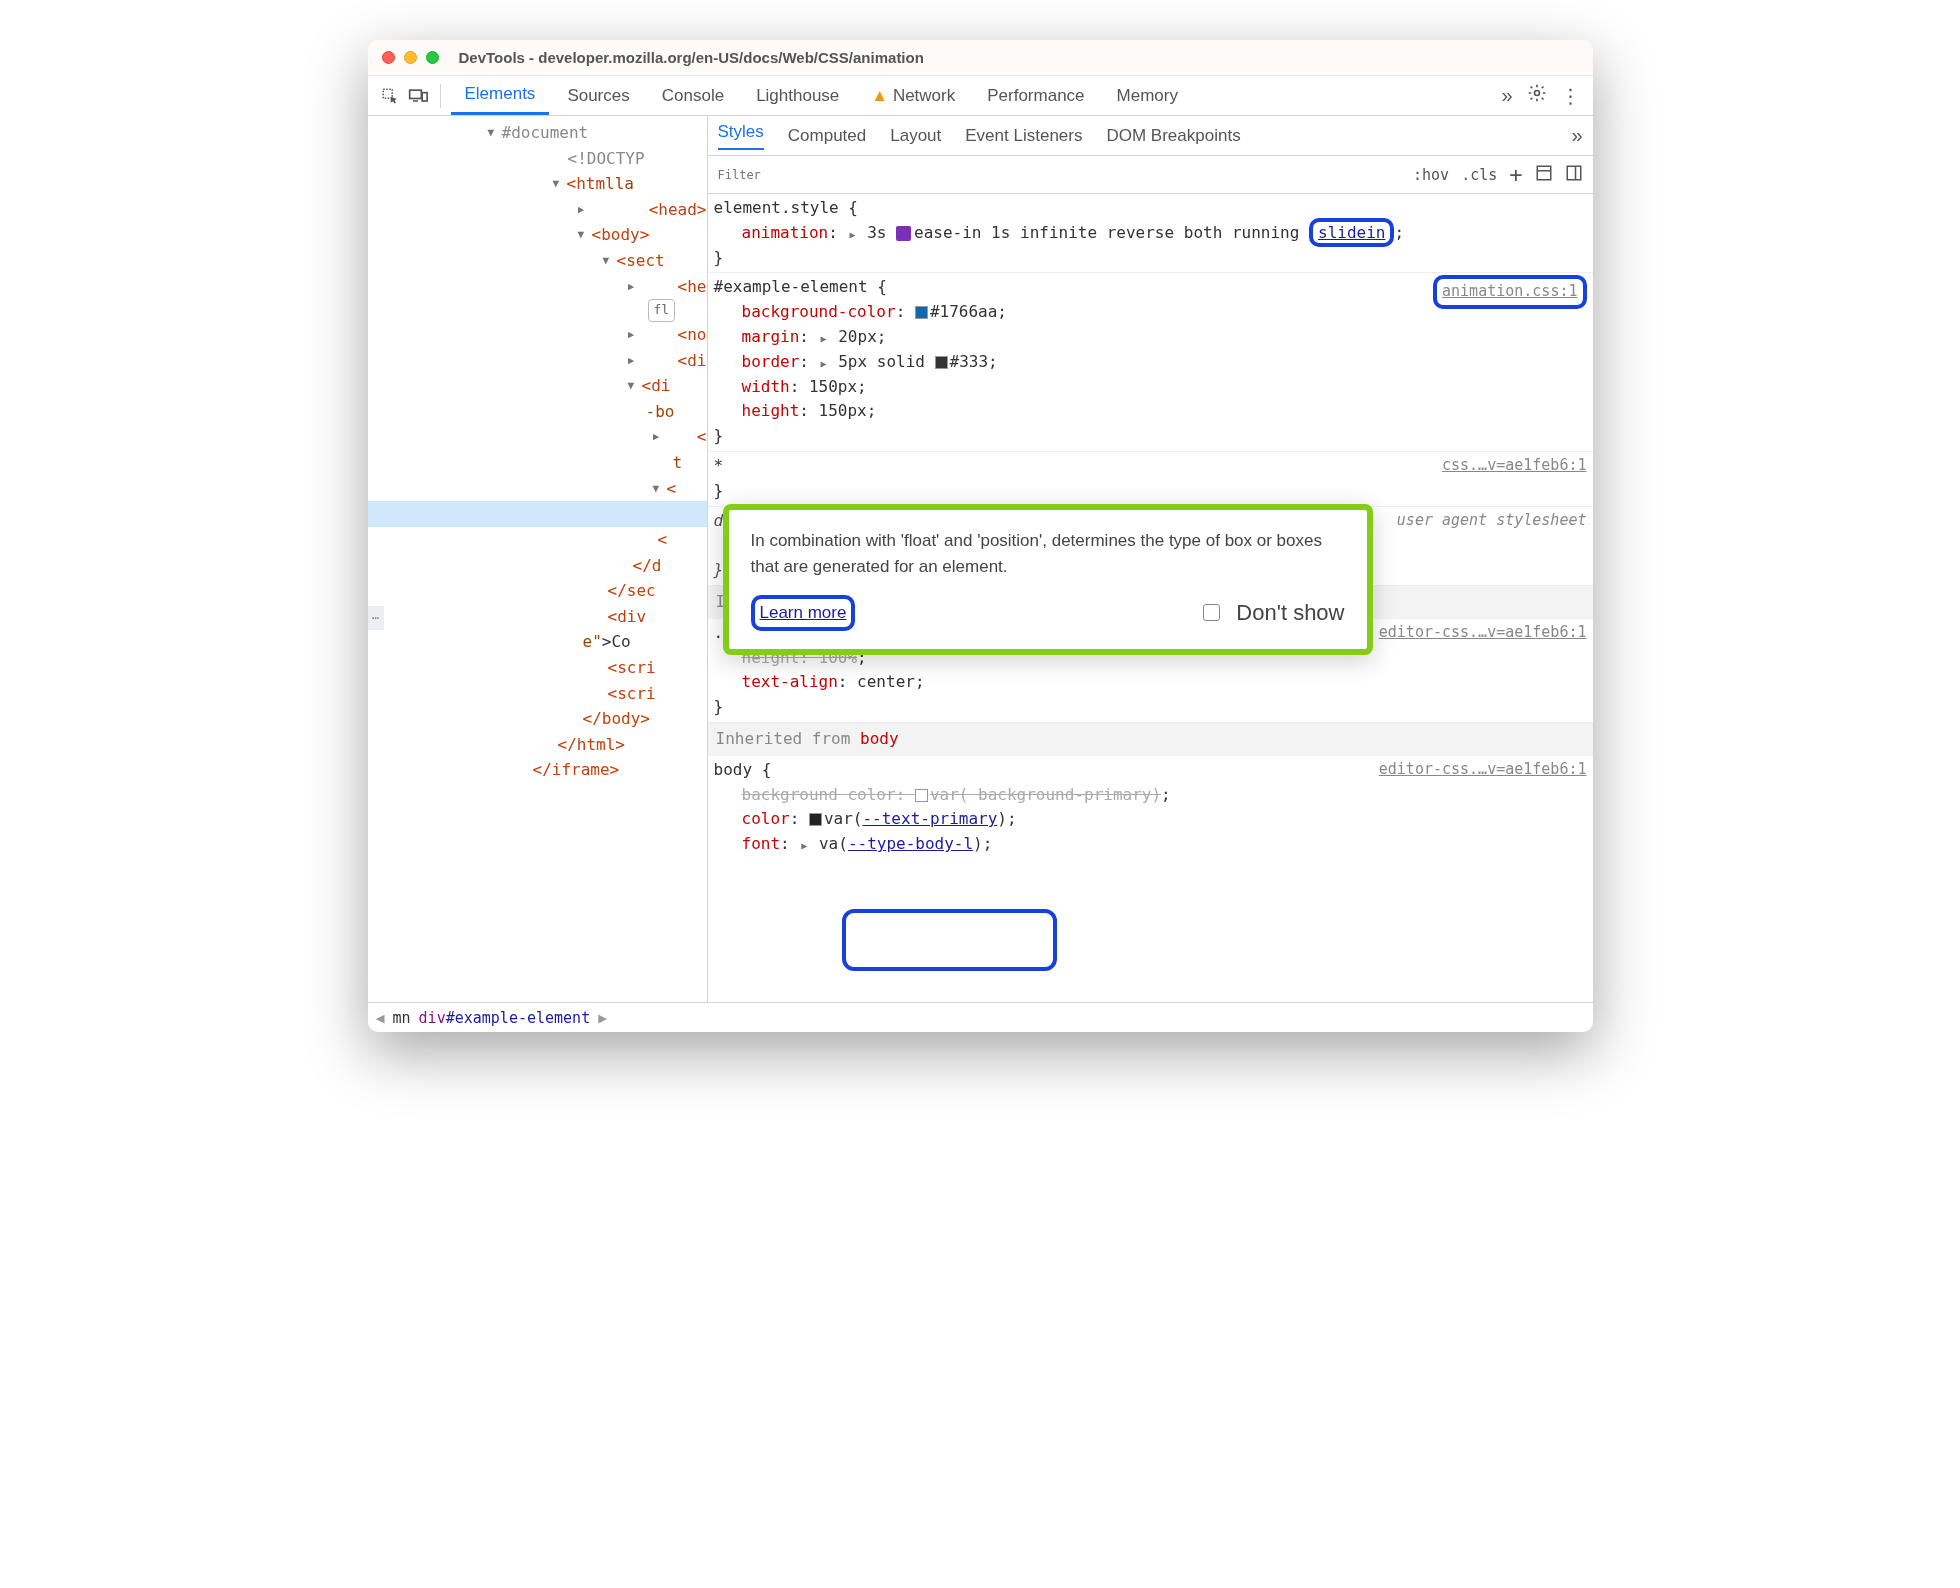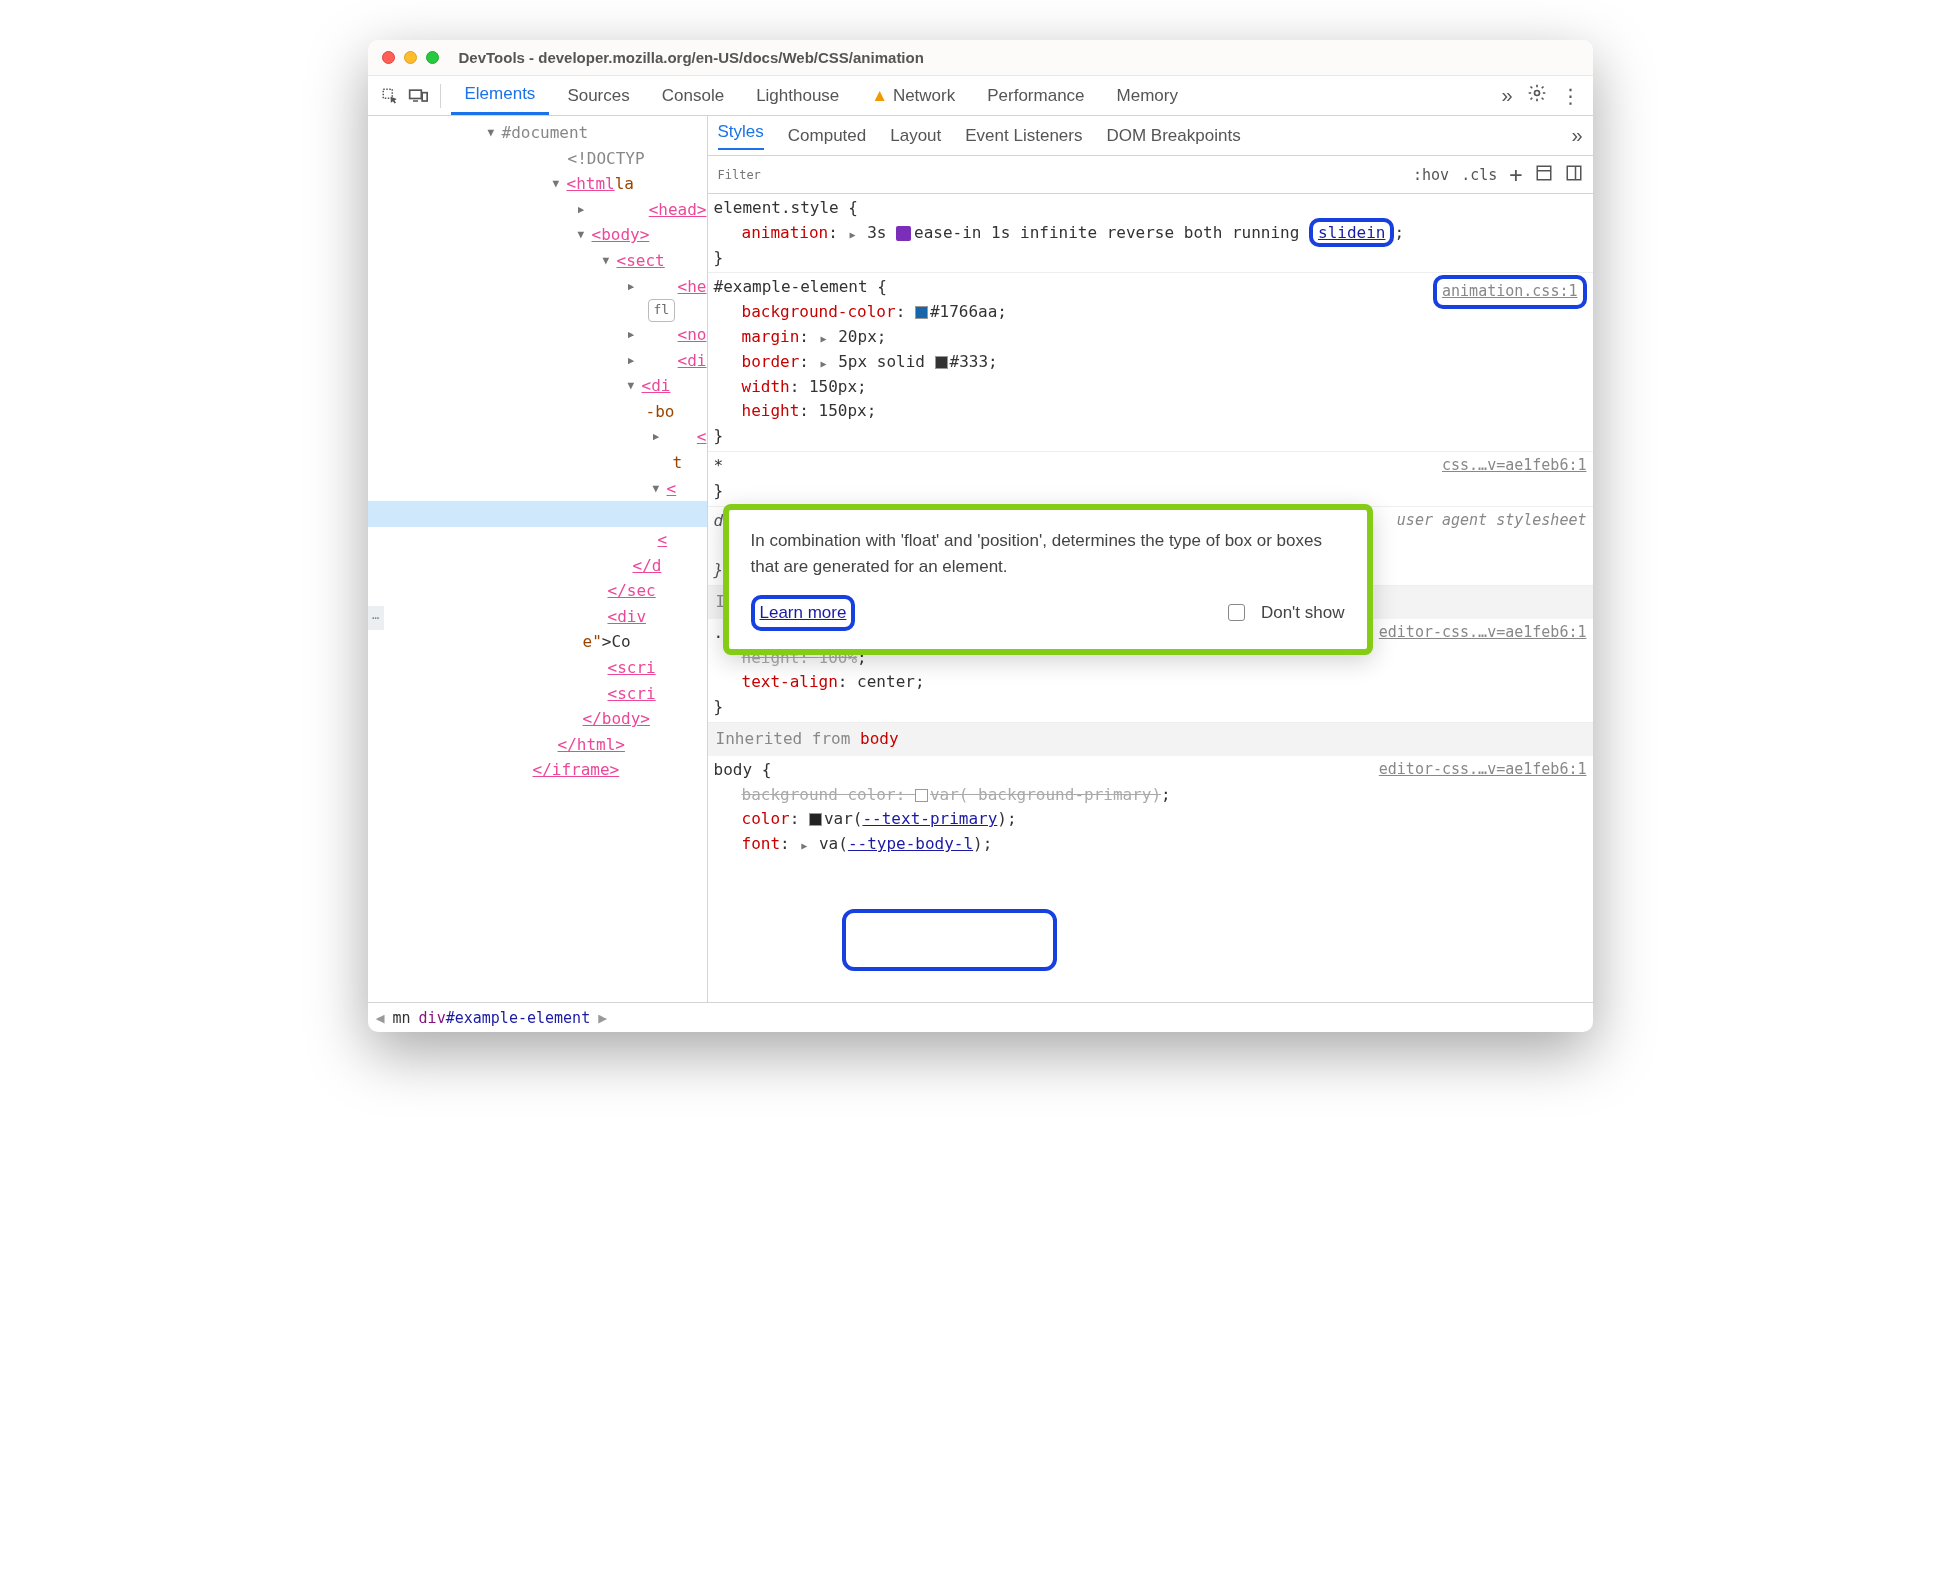--- a/index.html
+++ b/index.html
@@ -48,21 +48,21 @@
 .main { display:flex; height: calc(100% - 36px - 40px - 30px); }
 .left { width: 340px; border-right:1px solid #d4d4d4; position:relative; font-family: Menlo,Consolas,monospace; font-size:16px; overflow:hidden;}
 .right { flex:1; display:flex; flex-direction:column; overflow:hidden;}
 
 .dom { padding-top:4px; line-height:1.6; white-space:nowrap; }
 .dom-line { display:flex; align-items:center; }
 .arrow { display:inline-block; width:14px; color:#757575; font-size:11px;}
 .arrow.down::before{content:"▼";}
 .arrow.right::before{content:"▶";}
 .gray{color:#888;}
-.tag{color:#ec4899;text-decoration:underline;}
+.tag{color:#c2410c;}
 .attr{color:#994500;}
 .selbg{background:#cfe8fc;}
 
 .footer {
   height:30px; border-top:1px solid #d4d4d4;
   display:flex; align-items:center; padding:0 8px;
   font-family: Menlo,Consolas,monospace; font-size:15px; color:#555;
   gap:8px;
 }
 .bc-item{color:#333;}
@@ -94,21 +94,21 @@
 .strike{color:#aaa;text-decoration:line-through;}
 .ital{font-style:italic;color:#555;}
 
 .tooltip{
   position:absolute; background:#fff; border:6px solid #84cc16; border-radius:8px;
   box-shadow:0 6px 24px rgba(0,0,0,0.18);
   padding:18px 22px; width:650px; font-family:-apple-system,sans-serif; font-size:17px; color:#444;
   top:310px; left:15px; z-index:10;
 }
 .tooltip .row2{display:flex;justify-content:space-between;align-items:center;margin-top:14px;}
-.chk{display:flex;align-items:center;gap:16px;color:#444;font-size:17px;}
+.chk{display:flex;align-items:center;gap:16px;color:#444;font-size:22px;}
 .chkbox{width:17px;height:17px;border:1.5px solid #888;border-radius:3px;}
 
 .hl{border:4px solid #1740e0;border-radius:10px;padding:1px 5px;}
 .hl2{border:4px solid #1740e0;border-radius:12px;position:absolute;}
 
 .warn{color:#f29900;}
 .easing{display:inline-block;width:15px;height:15px;background:#7b2fb8;vertical-align:middle;margin-right:3px;border-radius:2px;}
 
 .gutter{position:absolute;left:0;top:490px;background:#eceff1;width:16px;height:24px;color:#888;font-size:12px;text-align:center;line-height:24px;}
 </style>

